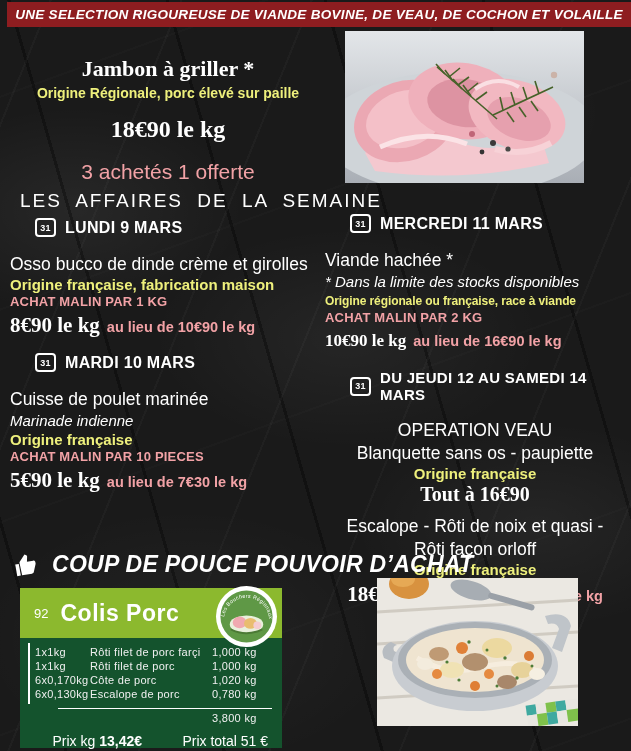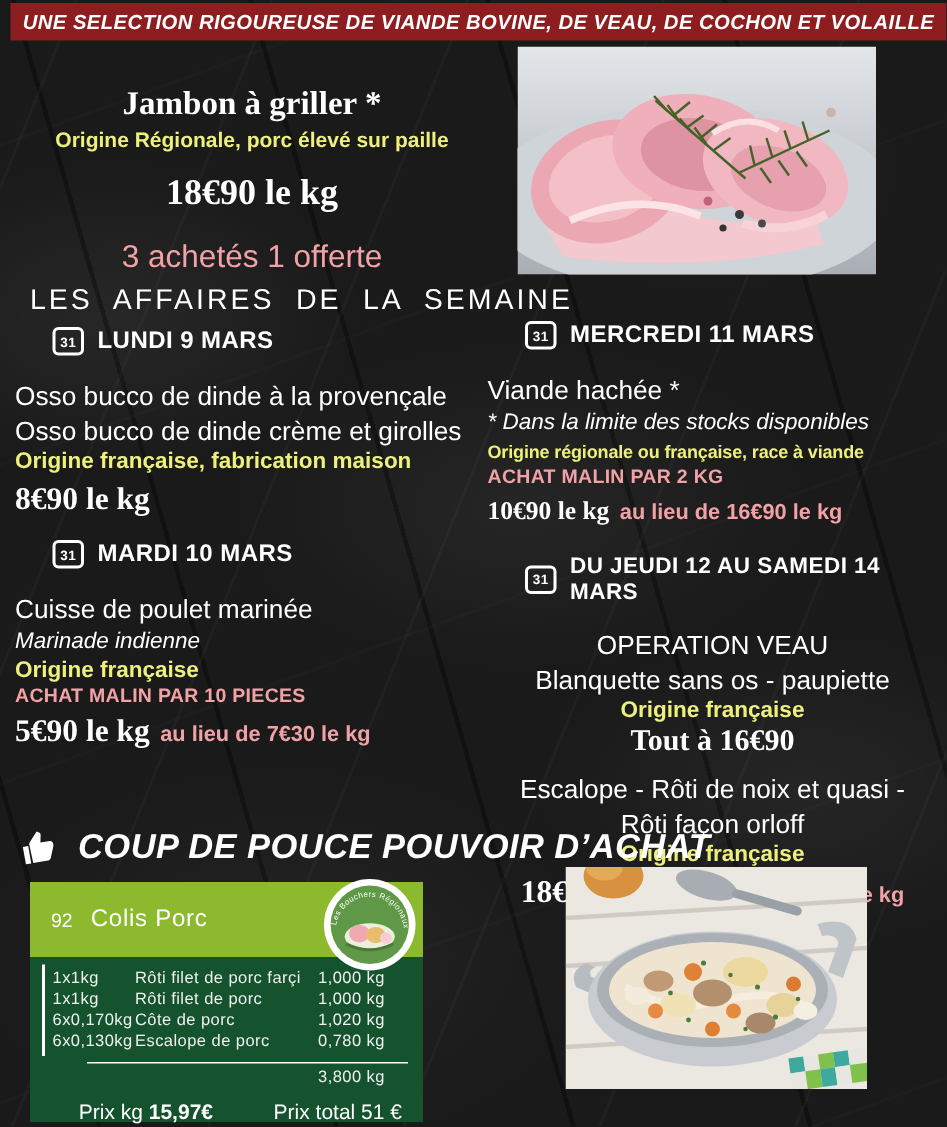--- a/index.html
+++ b/index.html
@@ -73,21 +73,21 @@
   .tout{font-family:"Liberation Serif",serif;font-weight:700;font-size:20px;line-height:23px;}
 
   .coup{position:absolute;left:12px;top:551px;display:flex;align-items:center;gap:13px;color:#fff;z-index:2;}
   .coup svg{width:27px;height:27px;display:block;}
   .coup-text{font-weight:700;font-style:italic;font-size:23px;letter-spacing:.3px;white-space:nowrap;}
 
   .colis{position:absolute;left:20px;top:588px;width:262px;height:160px;background:#14532d;z-index:2;}
   .colis-header{position:relative;height:50px;background:var(--greenbar);display:flex;
     align-items:center;padding-left:14px;color:#fff;}
   .colis-num{font-size:13px;margin-right:12px;}
-  .colis-title{font-size:16px;font-weight:400;letter-spacing:.5px;}
+  .colis-title{font-size:23px;font-weight:700;letter-spacing:.5px;}
   .badge{position:absolute;top:-3px;right:4px;width:63px;height:63px;}
 
   .colis-table{margin:5px 10px 0 8px;font-size:11px;color:#f0f0f0;letter-spacing:.3px;}
   .rows-wrap{border-left:2px solid #fff;padding:2px 0 2px 5px;}
   .crow{display:flex;line-height:13px;margin:1px 0;}
   .crow .qty{width:55px;flex:0 0 auto;}
   .crow .lbl{flex:1;}
   .crow .wgt{width:60px;flex:0 0 auto;}
   .tline{border-top:1px solid #fff;margin:4px 0 3px 30px;}
   .crow.total{padding-left:7px;margin-top:2px;}
@@ -162,25 +162,26 @@
   </div>
 
   <div class="week-heading">LES AFFAIRES DE LA SEMAINE</div>
 
   <div class="col-left">
 
     <div class="day-header">
       <span class="cal">31</span>
       <span>LUNDI 9 MARS</span>
     </div>
-    <div class="prod">Osso bucco de dinde à la provençale</div>
     <div class="prod">Osso bucco de dinde crème et girolles</div>
     <div class="origin">Origine française, fabrication maison</div>
+    <div class="deal">ACHAT MALIN PAR 1 KG</div>
     <div class="price-row">
       <span class="price">8€90 le kg</span>
+      <span class="old">au lieu de 10€90 le kg</span>
     </div>
 
     <div class="day-header mt">
       <span class="cal">31</span>
       <span>MARDI 10 MARS</span>
     </div>
     <div class="prod">Cuisse de poulet marinée</div>
     <div class="note">Marinade indienne</div>
     <div class="origin">Origine française</div>
     <div class="deal">ACHAT MALIN PAR 10 PIECES</div>
@@ -287,21 +288,21 @@
         <span class="qty"></span>
         <span class="lbl"></span>
         <span class="wgt">3,800 kg</span>
       </div>
     </div>
 
     <div class="colis-prices">
       <div class="prow">
         <span class="pl">
           <span>Prix kg</span>
-          <span class="bval">15,97€</span>
+          <span class="bval">13,42€</span>
         </span>
         <span class="pr">Prix total 51 €</span>
       </div>
 
     </div>
   </div>
 
   <div class="photo photo-stew">
     <svg viewBox="0 0 201 148" preserveAspectRatio="none">
       <rect width="201" height="148" fill="#ebe8e2"></rect>

